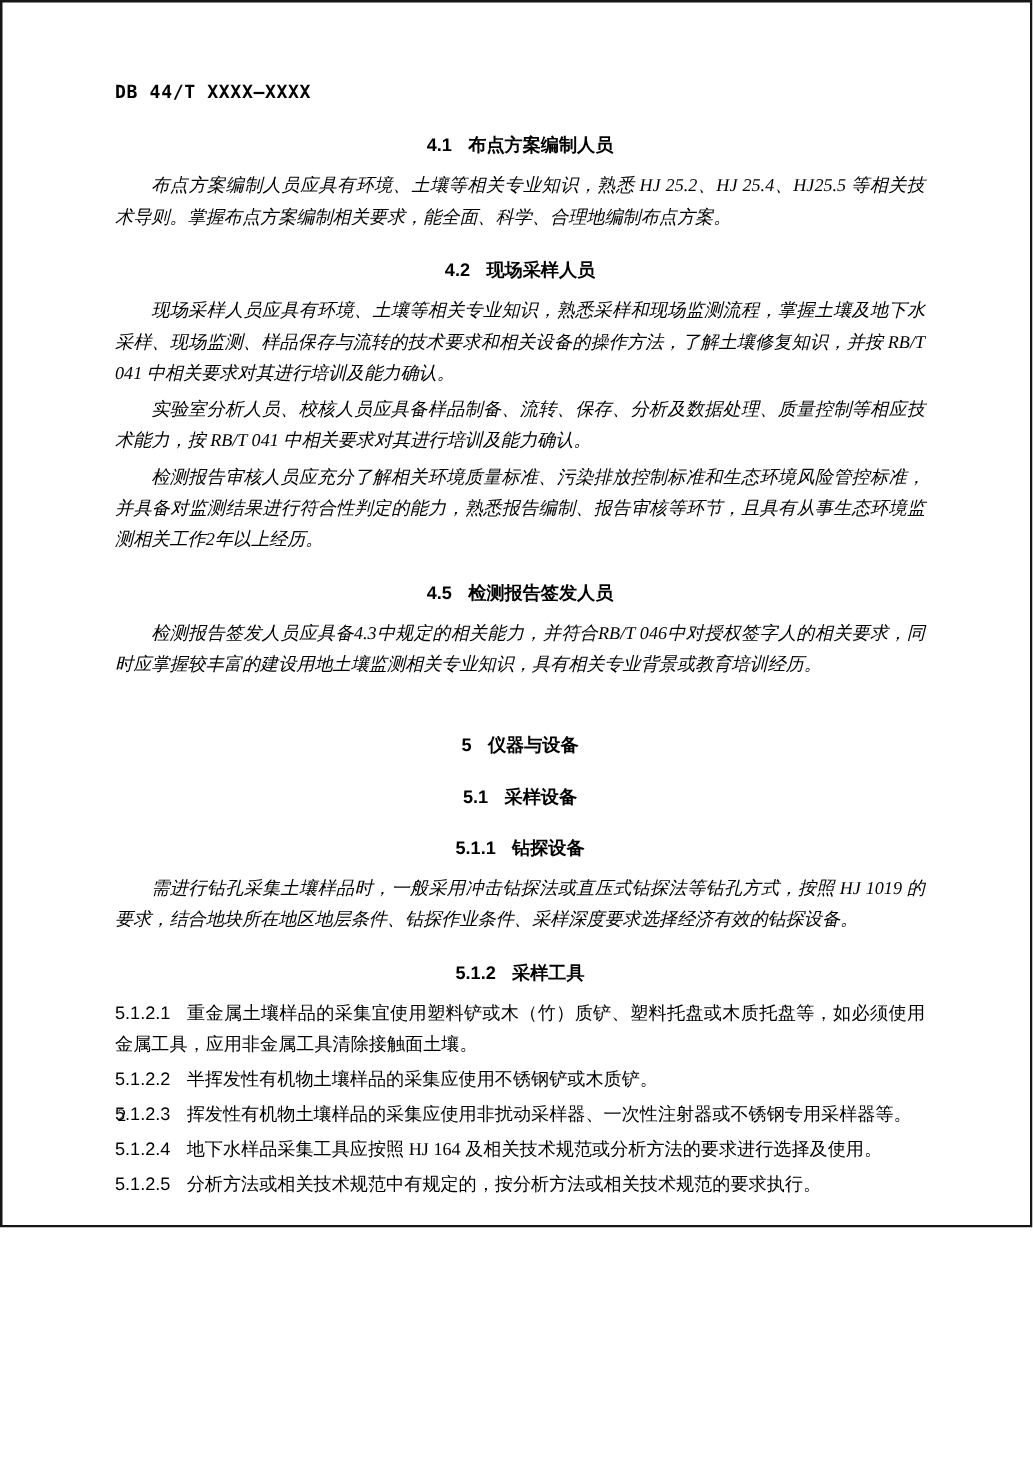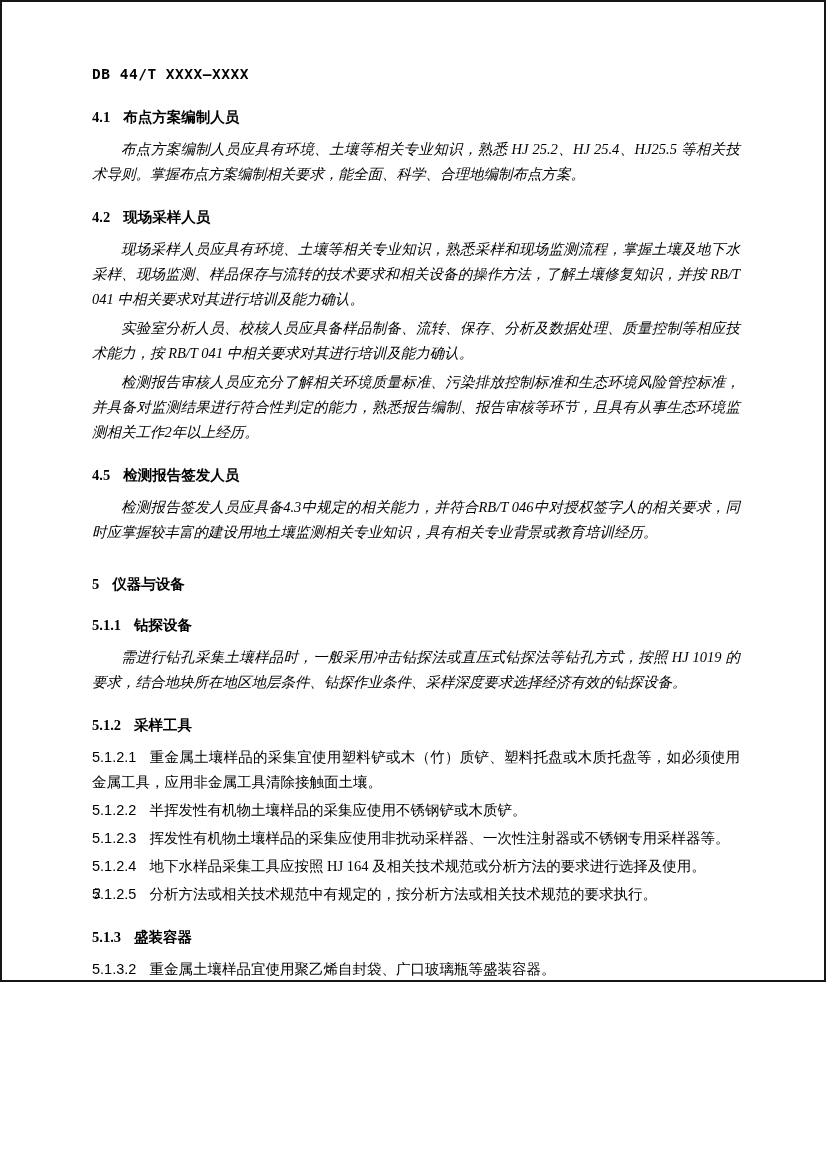--- a/index.html
+++ b/index.html
@@ -21,27 +21,28 @@
 
   .doc-code {
     font-family: "DejaVu Sans Mono", "Liberation Mono", monospace;
     font-weight: 700;
     font-size: 14.5px;
     letter-spacing: 0.5px;
     margin: 0 0 4px 0;
   }
 
   .heading {
-    font-family: Liberation Serif, serif;
+    font-family: Liberation Sans, sans-serif;
     font-weight: 700;
     font-size: 14.5px;
     margin: 19px 0 9px 0;
     line-height: 22px;
+    text-align: center;
   }
-  .heading.lvl1 { margin-top: 28px; }
+  .heading.lvl1 { margin-top: 41px; }
 
   .hnum  { display: inline-block; margin-right: 0.9em; }
 
   .para {
     margin: 0 0 4px 0;
     text-indent: 2em;
     text-align: justify;
     font-style: italic;
   }
 
@@ -87,20 +88,23 @@
 
   <div class="heading lvl2">
     <span class="hnum">4.5</span><span class="htitle">检测报告签发人员</span>
   </div>
   <p class="para">检测报告签发人员应具备4.3中规定的相关能力，并符合RB/T 046中对授权签字人的相关要求，同时应掌握较丰富的建设用地土壤监测相关专业知识，具有相关专业背景或教育培训经历。</p>
 
   <div class="heading lvl1">
     <span class="hnum">5</span><span class="htitle">仪器与设备</span>
   </div>
 
+  <div class="heading lvl2">
+    <span class="hnum">5.1</span><span class="htitle">采样设备</span>
+  </div>
 
   <div class="heading lvl3">
     <span class="hnum">5.1.1</span><span class="htitle">钻探设备</span>
   </div>
   <p class="para">需进行钻孔采集土壤样品时，一般采用冲击钻探法或直压式钻探法等钻孔方式，按照 HJ 1019 的要求，结合地块所在地区地层条件、钻探作业条件、采样深度要求选择经济有效的钻探设备。</p>
 
   <div class="heading lvl3">
     <span class="hnum">5.1.2</span><span class="htitle">采样工具</span>
   </div>
   <p class="clause">

